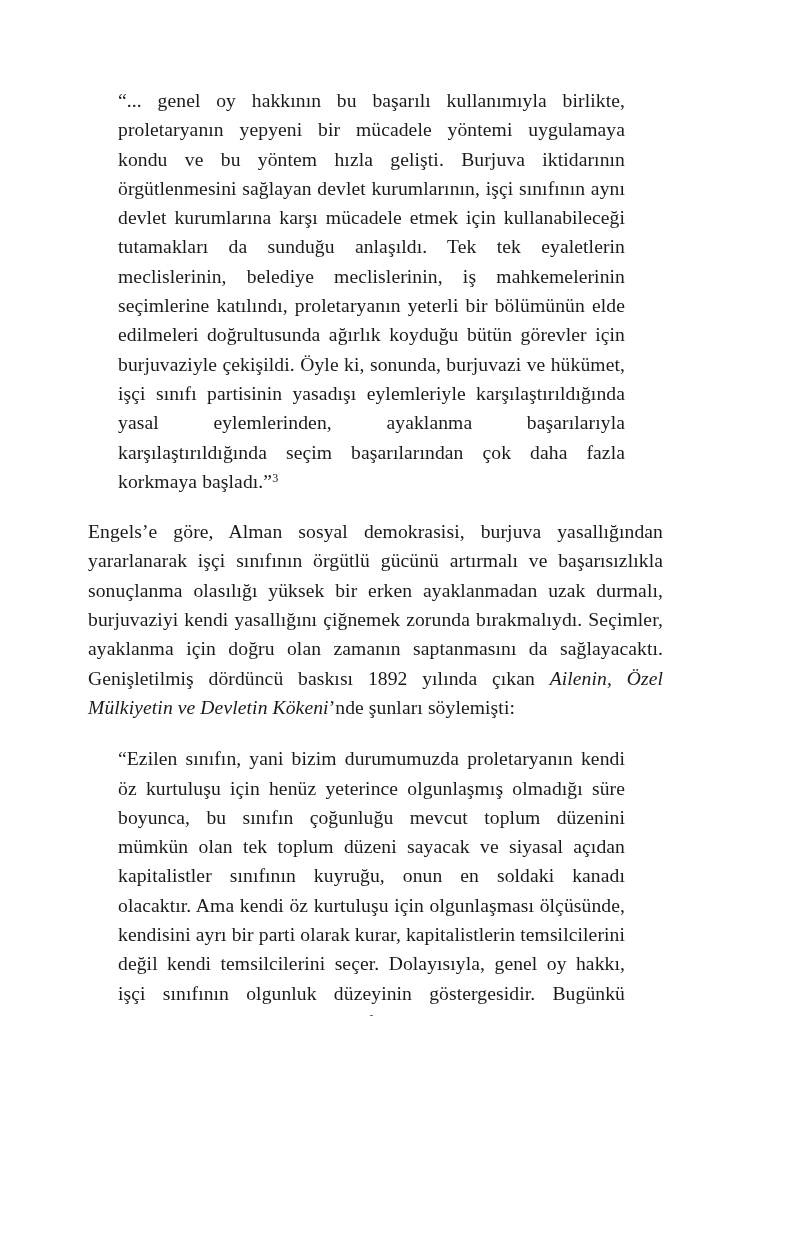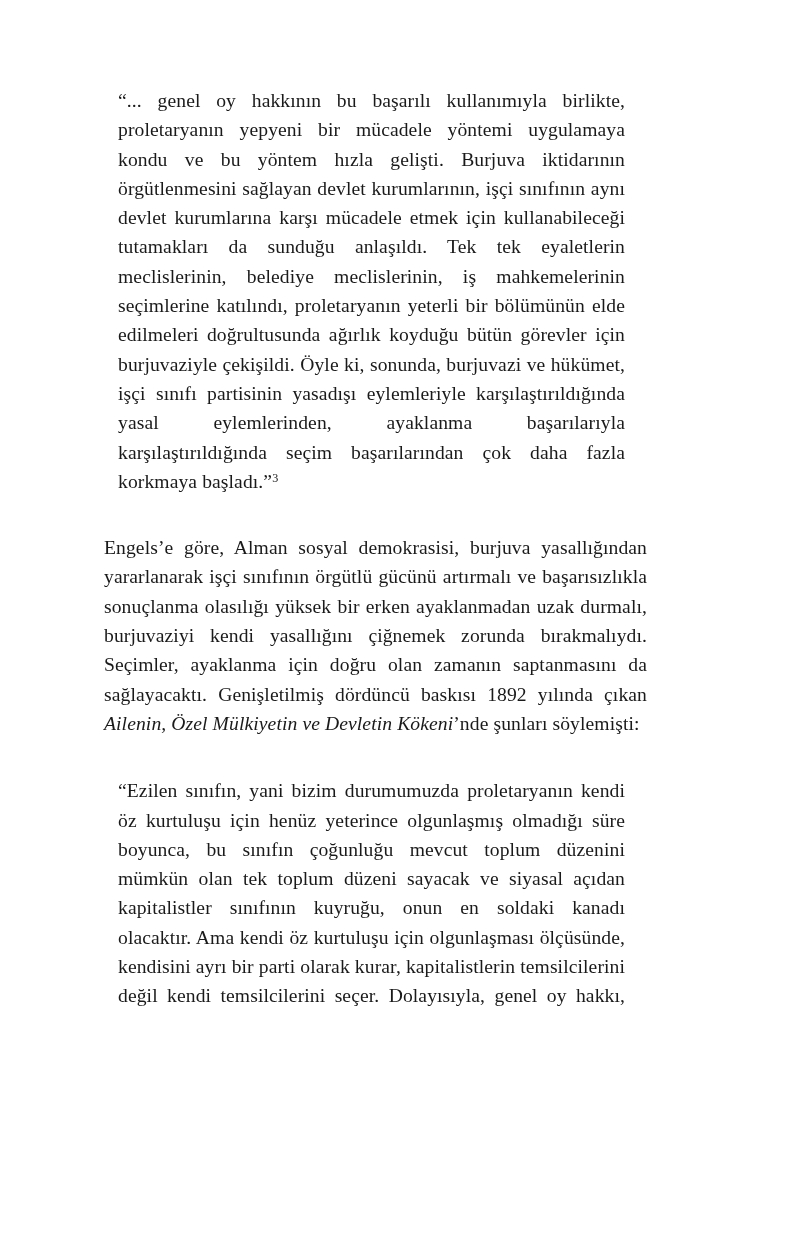--- a/index.html
+++ b/index.html
@@ -32,21 +32,21 @@
     text-align: justify;
     text-justify: inter-word;
     font-size: 19.6px;
     line-height: 29.3px;
     letter-spacing: 0.1px;
     hyphens: manual;
   }
 
   
   .body-para {
-    margin: 16px;
+    margin: 0;
     text-align: justify;
     text-justify: inter-word;
     font-size: 19.6px;
     line-height: 29.3px;
     letter-spacing: 0.1px;
     hyphens: manual;
   }
 
   .gap-a { height: 21px; }
   .gap-b { height: 22px; }

